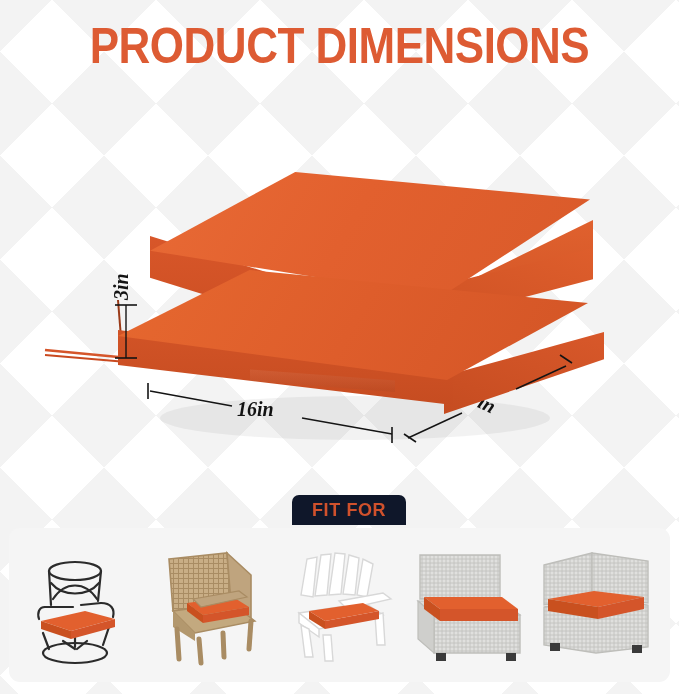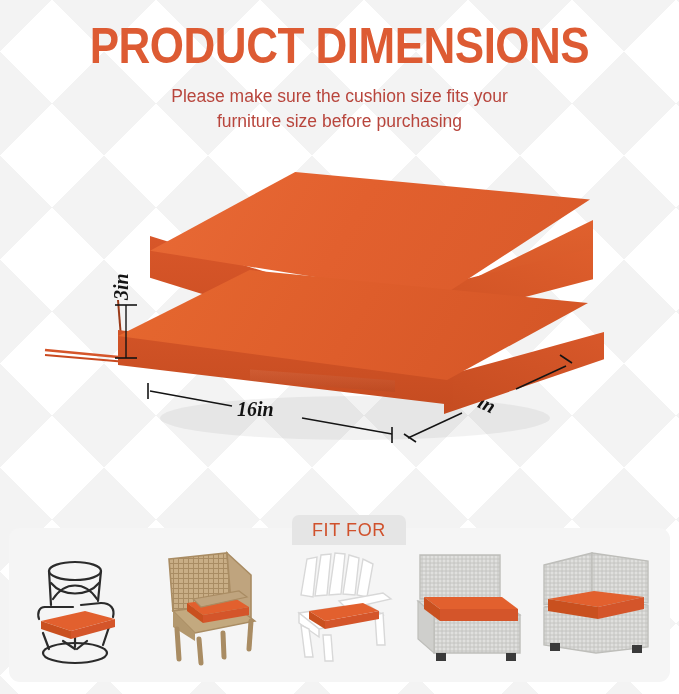--- a/index.html
+++ b/index.html
@@ -118,48 +118,44 @@
     position:absolute; font-family:"Liberation Serif", serif;
     font-style:italic; font-weight:bold; font-size:20px; color:#141414;
     white-space:nowrap;
   }
   #label-16 { left:237px; top:398px;text-align:right; }
   #label-17 { left:466px; top:382px; transform:rotate(25deg); transform-origin:left top; }
   #label-3  { left:110px; top:300px; transform:rotate(-90deg); transform-origin:left top; }
 
   
   #fitfor-tab {
-    position:absolute; left:292px; top:515px; z-index:4;
-    background:#e5e5e5; border-radius:7px 7px 0 0;
+    position:absolute; left:292px; top:495px; z-index:4;
+    background:#0f172a; border-radius:7px 7px 0 0;
     padding:5px 20px 4px 20px;
-    font-size:18px; font-weight:normal; letter-spacing:.6px;
+    font-size:18px; font-weight:bold; letter-spacing:.6px;
     color:#D0512C;
   }
 
   
   #gallery {
     position:absolute; left:9px; top:528px; width:661px; height:154px;
     background:#F5F5F5; border-radius:11px; z-index:3;
     display:flex; align-items:center; justify-content:space-around;
     padding:0 10px;
   }
   .thumb { width:120px; height:128px; position:relative; }
   .thumb svg { display:block; width:100%; height:100%; }
 </style>
 </head>
 <body>
 
 <div id="watermark"></div>
 
 <div id="header">
   <div id="title">PRODUCT DIMENSIONS</div>
-  <div id="subtitle">
-    <div>Please make sure the cushion size fits your</div>
-    <div>furniture size before purchasing</div>
-  </div>
 </div>
 
 <div id="stage">
 
   <svg style="position:absolute;left:0;top:0;" width="679" height="330">
     <ellipse cx="355" cy="268" rx="195" ry="22" fill="rgba(0,0,0,0.05)"></ellipse>
   </svg>
 
   <svg id="ties">
     <path d="M45,200 L150,210" stroke="#D5552A" stroke-width="2.6" fill="none"></path>

